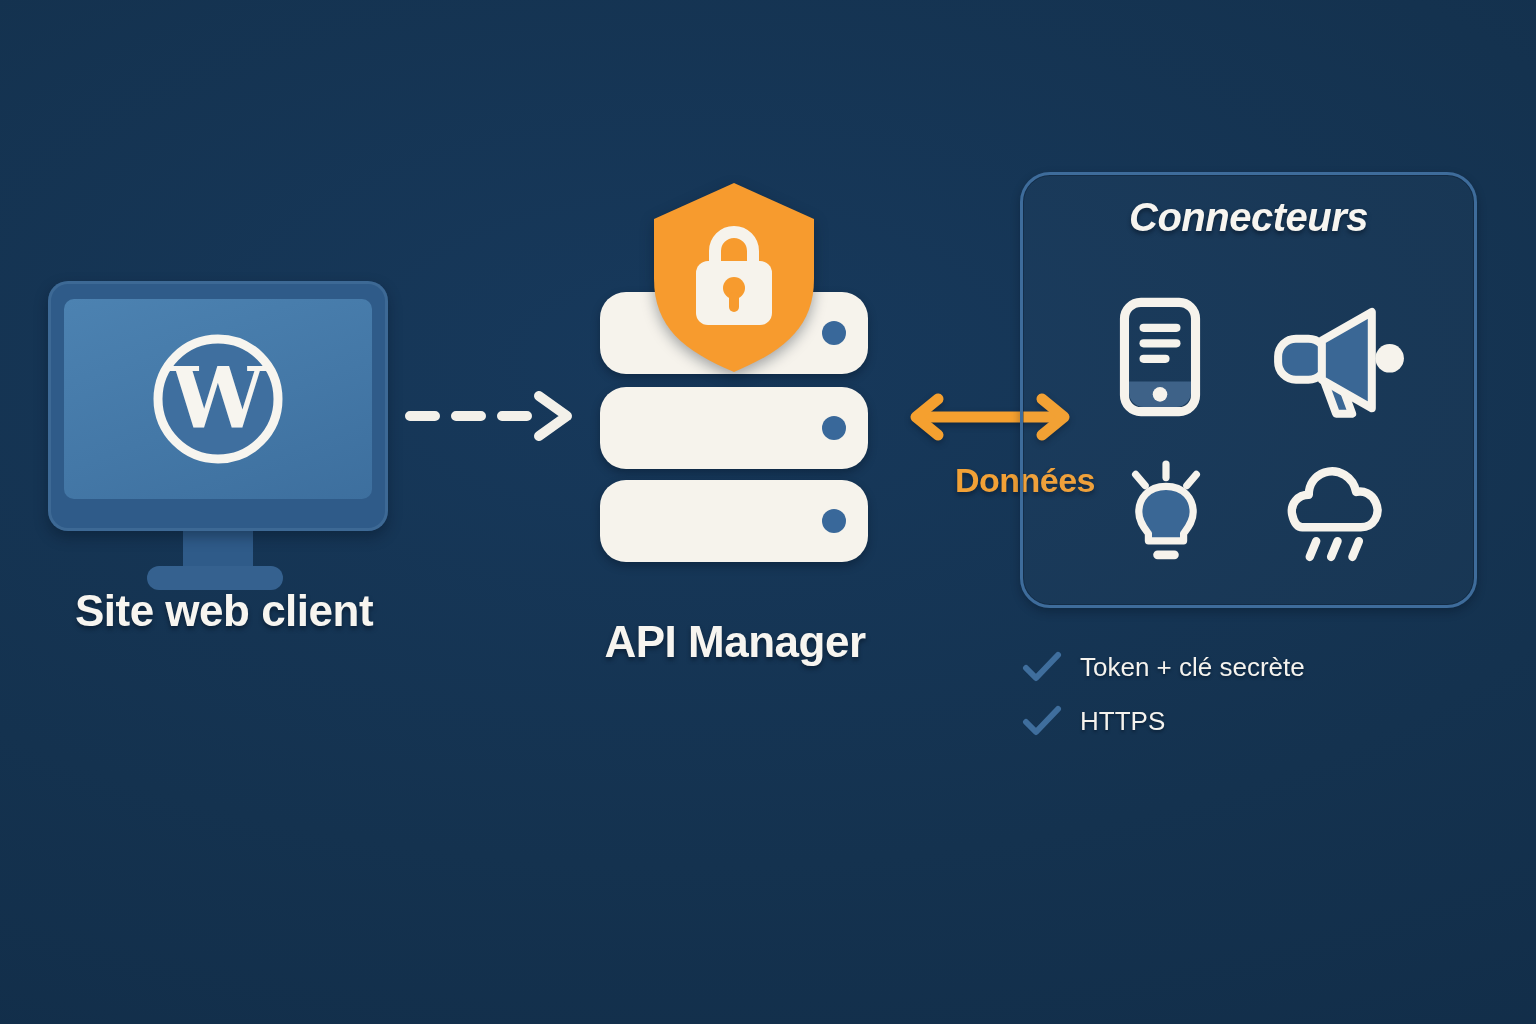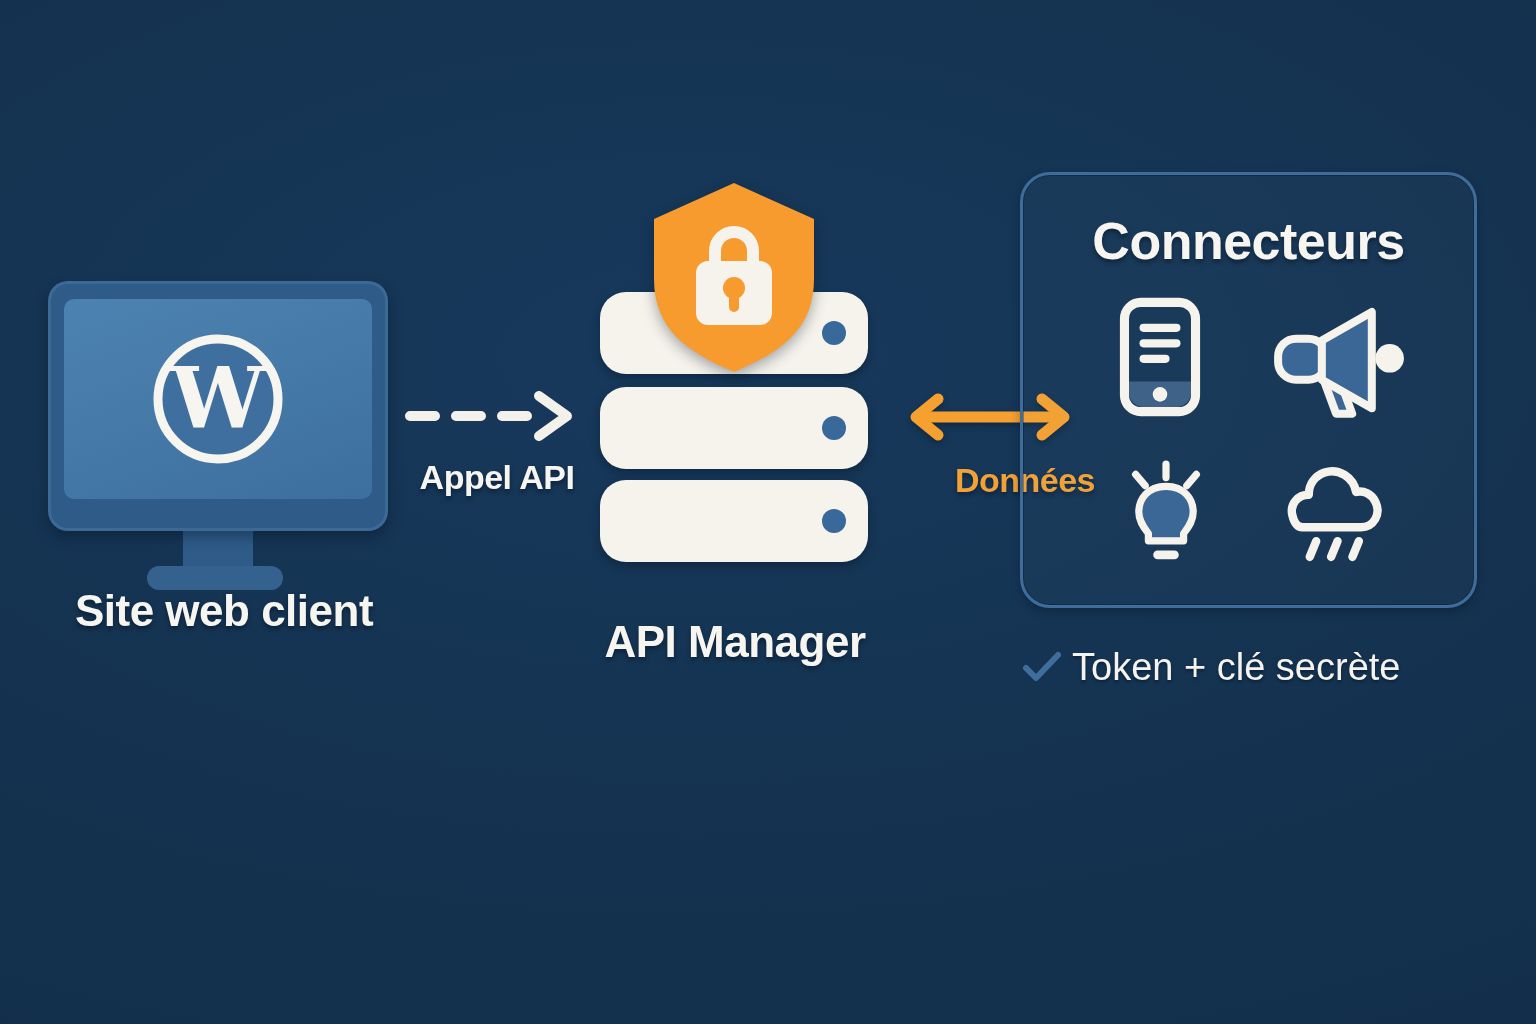--- a/index.html
+++ b/index.html
@@ -68,34 +68,34 @@
   }
 
   
   .connectors-panel {
     left: 1020px; top: 172px; width: 457px; height: 436px;
     border: 3px solid #3e6c9b; border-radius: 30px;
     background: rgba(150,190,225,0.03);
     box-shadow: 0 4px 10px rgba(4,14,28,0.3), inset 0 0 0 1px rgba(8,22,40,0.35);
   }
   .connectors-title {
-    position: absolute; left: 0; top: 36px; width: 100%;
-    text-align: center; color: #f7f5f0; font-weight: 700; font-size: 52px;
-    text-shadow: 0 3px 4px rgba(6,18,34,0.55); letter-spacing: -0.5px;
+    position: absolute; left: 0; top: 20px; width: 100%;
+    text-align: center; color: #f7f5f0; font-weight: 700; font-size: 40px;
+    text-shadow: 0 3px 4px rgba(6,18,34,0.55); letter-spacing: -0.5px; font-style: italic;
   }
   .icon-phone     { position: absolute; left: 96px;  top: 120px; width: 82px;  height: 124px; }
   .icon-megaphone { position: absolute; left: 245px; top: 128px; width: 138px; height: 116px; }
   .icon-bulb      { position: absolute; left: 99px;  top: 274px; width: 88px;  height: 126px; }
   .icon-cloud     { position: absolute; left: 246px; top: 278px; width: 126px; height: 116px; }
 
   
   .checklist { left: 1022px; top: 640px; width: 470px; }
   .check-item {
-    display: flex; align-items: center; gap: 10px; height: 54px;
-    color: #f5f3ee; font-size: 38px;
+    display: flex; align-items: center; gap: 18px; height: 54px;
+    color: #f5f3ee; font-size: 26px;
     text-shadow: 0 2px 3px rgba(6,18,34,0.55);
   }
   .check-item svg { flex: 0 0 auto; }
 </style>
 </head>
 <body>
 
 <div class="canvas">
 
   <div class="abs monitor-neck"></div>
@@ -109,21 +109,20 @@
     </div>
   </div>
   <div class="abs node-label client-label">Site web client</div>
 
   <svg class="abs dash-arrow" viewBox="0 0 176 56">
     <g stroke="#f3f1ea" stroke-width="10" stroke-linecap="round" fill="none">
       <line x1="8" y1="28" x2="126" y2="28" stroke-dasharray="25 21"></line>
       <polyline points="137,8 165,28 137,48" stroke-linejoin="round"></polyline>
     </g>
   </svg>
-  <div class="abs node-label appel-label" style="font-size:34px">Appel API</div>
 
   <div class="abs server-row row1">
       <span class="led"></span>
     </div>
   <div class="abs server-row row2">
       <span class="led"></span>
     </div>
   <div class="abs server-row row3">
       <span class="led"></span>
     </div>
@@ -192,15 +191,21 @@
     </svg>
   </div>
 
   <div class="abs checklist">
     <div class="check-item">
       <svg width="40" height="32" viewBox="0 0 40 32">
         <polyline points="4,17 14,27 36,4" fill="none" stroke="#3f6e9d" stroke-width="6" stroke-linecap="round" stroke-linejoin="round"></polyline>
       </svg>
       <span>Token + clé secrète</span>
     </div>
+    <div class="check-item">
+      <svg width="40" height="32" viewBox="0 0 40 32">
+        <polyline points="4,17 14,27 36,4" fill="none" stroke="#3f6e9d" stroke-width="6" stroke-linecap="round" stroke-linejoin="round"></polyline>
+      </svg>
+      <span>HTTPS</span>
+    </div>
   </div>
 
 </div>
 
 </body></html>

